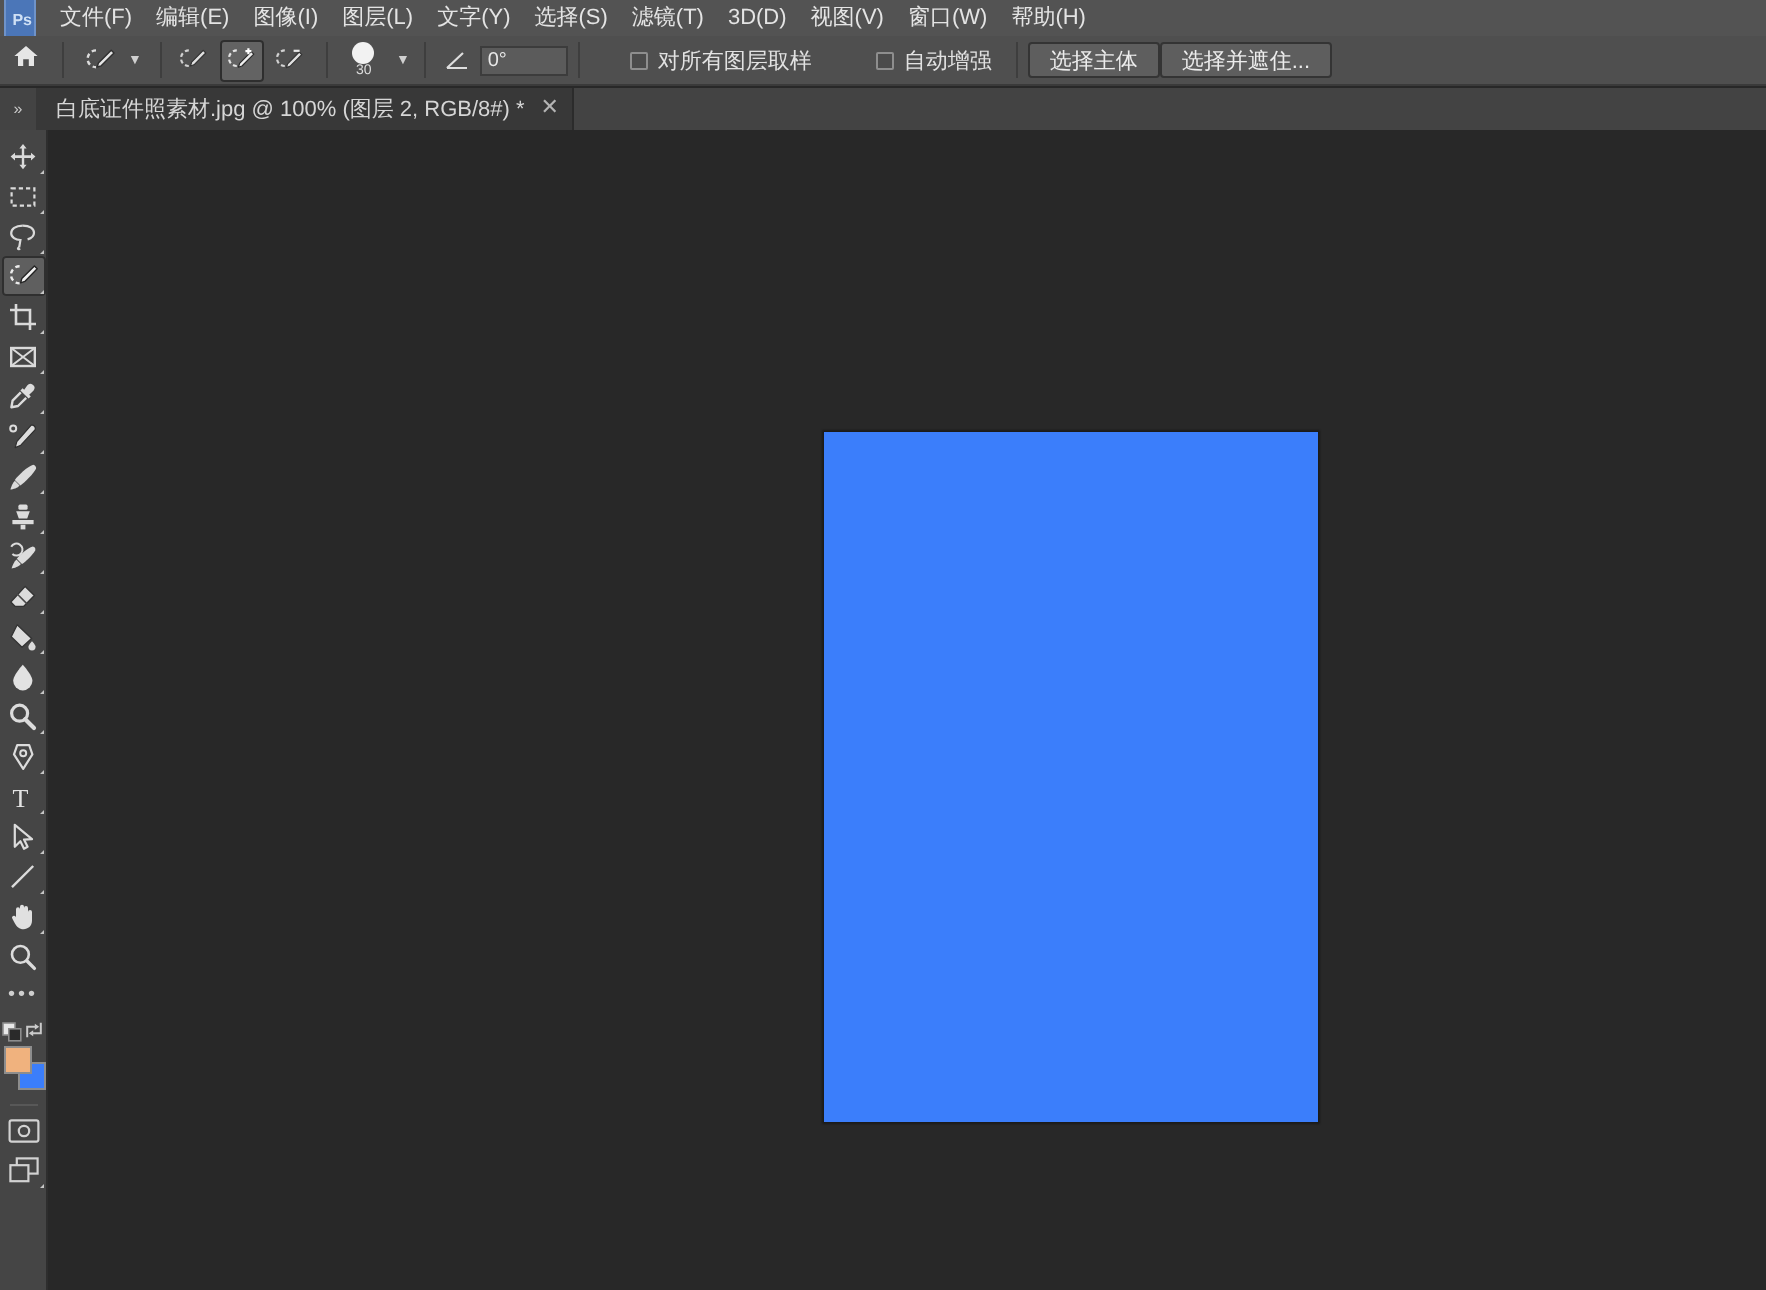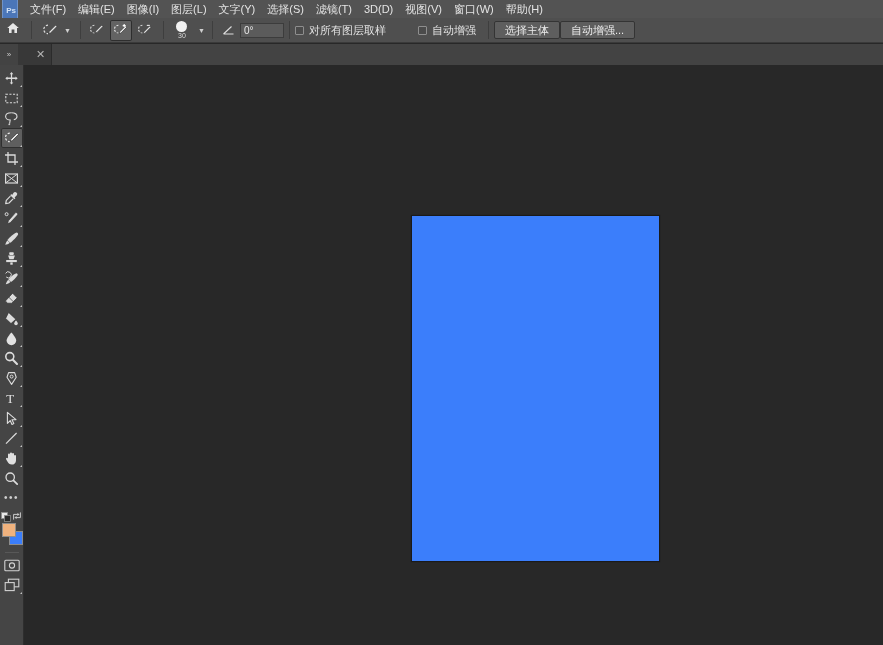--- a/index.html
+++ b/index.html
@@ -141,21 +141,21 @@
     box-sizing: border-box;
     font-size: 10px;
     color: #e8e8e8;
     line-height: 13px;
     padding-left: 3px;
     cursor: text;
   }
   .cb-wrap {
     display: flex; align-items: center;
     flex: 0 0 auto;
-    margin-left: 0;
+    margin-left: 20px;
     cursor: default;
   }
   .cbox {
     width: 9px; height: 9px;
     border: 1px solid #8e8e8e;
     background: #4b4b4b;
     box-sizing: border-box;
     margin-right: 5px;
     border-radius: 1px;
   }
@@ -420,26 +420,27 @@
     </div>
 
     <div class="cb-wrap" style="margin-left:32px">
       <span class="cbox"></span>
       <span class="cb-label">自动增强</span>
     </div>
 
     <div class="ob-sep" style="margin-left:12px"></div>
 
     <div class="ob-btn">选择主体</div>
-    <div class="ob-btn">自动增强...</div>
+    <div class="ob-btn">选择并遮住...</div>
   </div>
 
   <div class="tabbar">
     <div class="tab-collapse">»</div>
     <div class="doc-tab">
+      <span class="doc-tab-title">白底证件照素材.jpg @ 100% (图层 2, RGB/8#) *</span>
       <span class="tab-close">✕</span>
     </div>
   </div>
 
   <div class="toolbar">
 
     <div class="tool">
       <svg width="15" height="15" viewBox="0 0 15 15">
         <path d="M7.5 1 L9.3 3.2 H8.1 V6.6 H11.5 V5.4 L13.7 7.3 L11.5 9.2 V8 H8.1 V11.4 H9.3 L7.5 13.6 L5.7 11.4 H6.9 V8 H3.5 V9.2 L1.3 7.3 L3.5 5.4 V6.6 H6.9 V3.2 H5.7 Z" fill="#dadada"></path>
       </svg>

